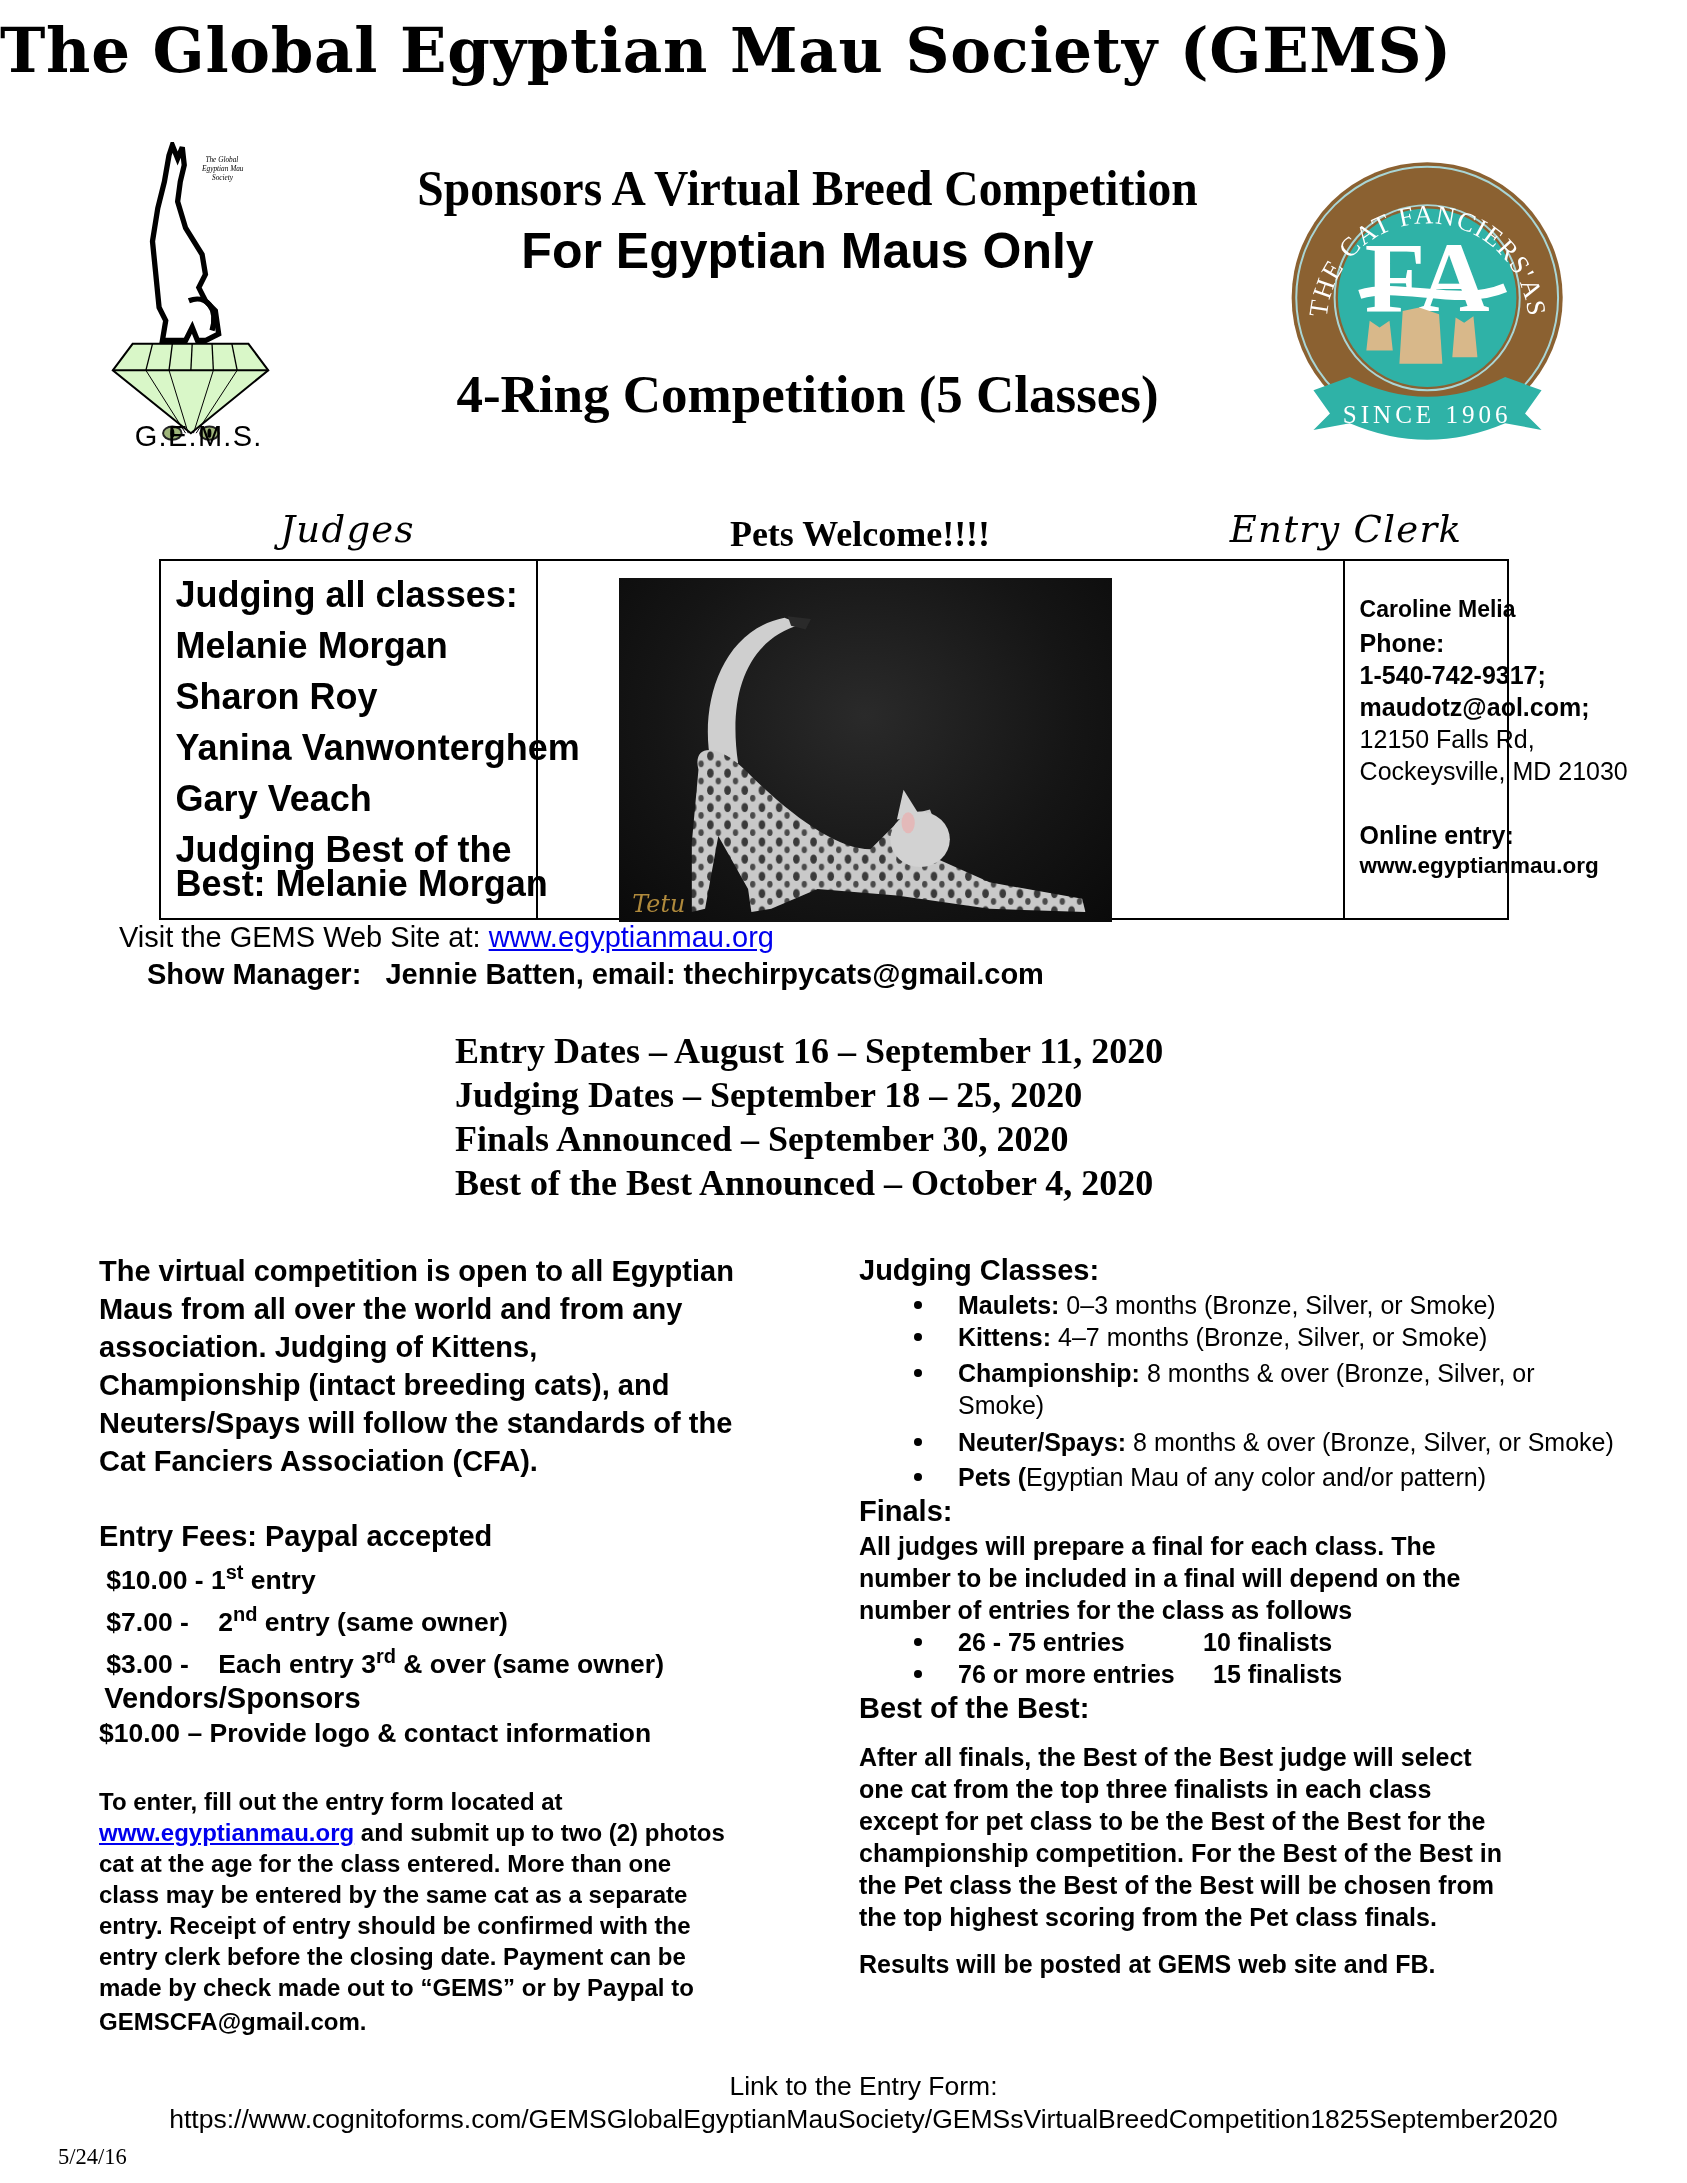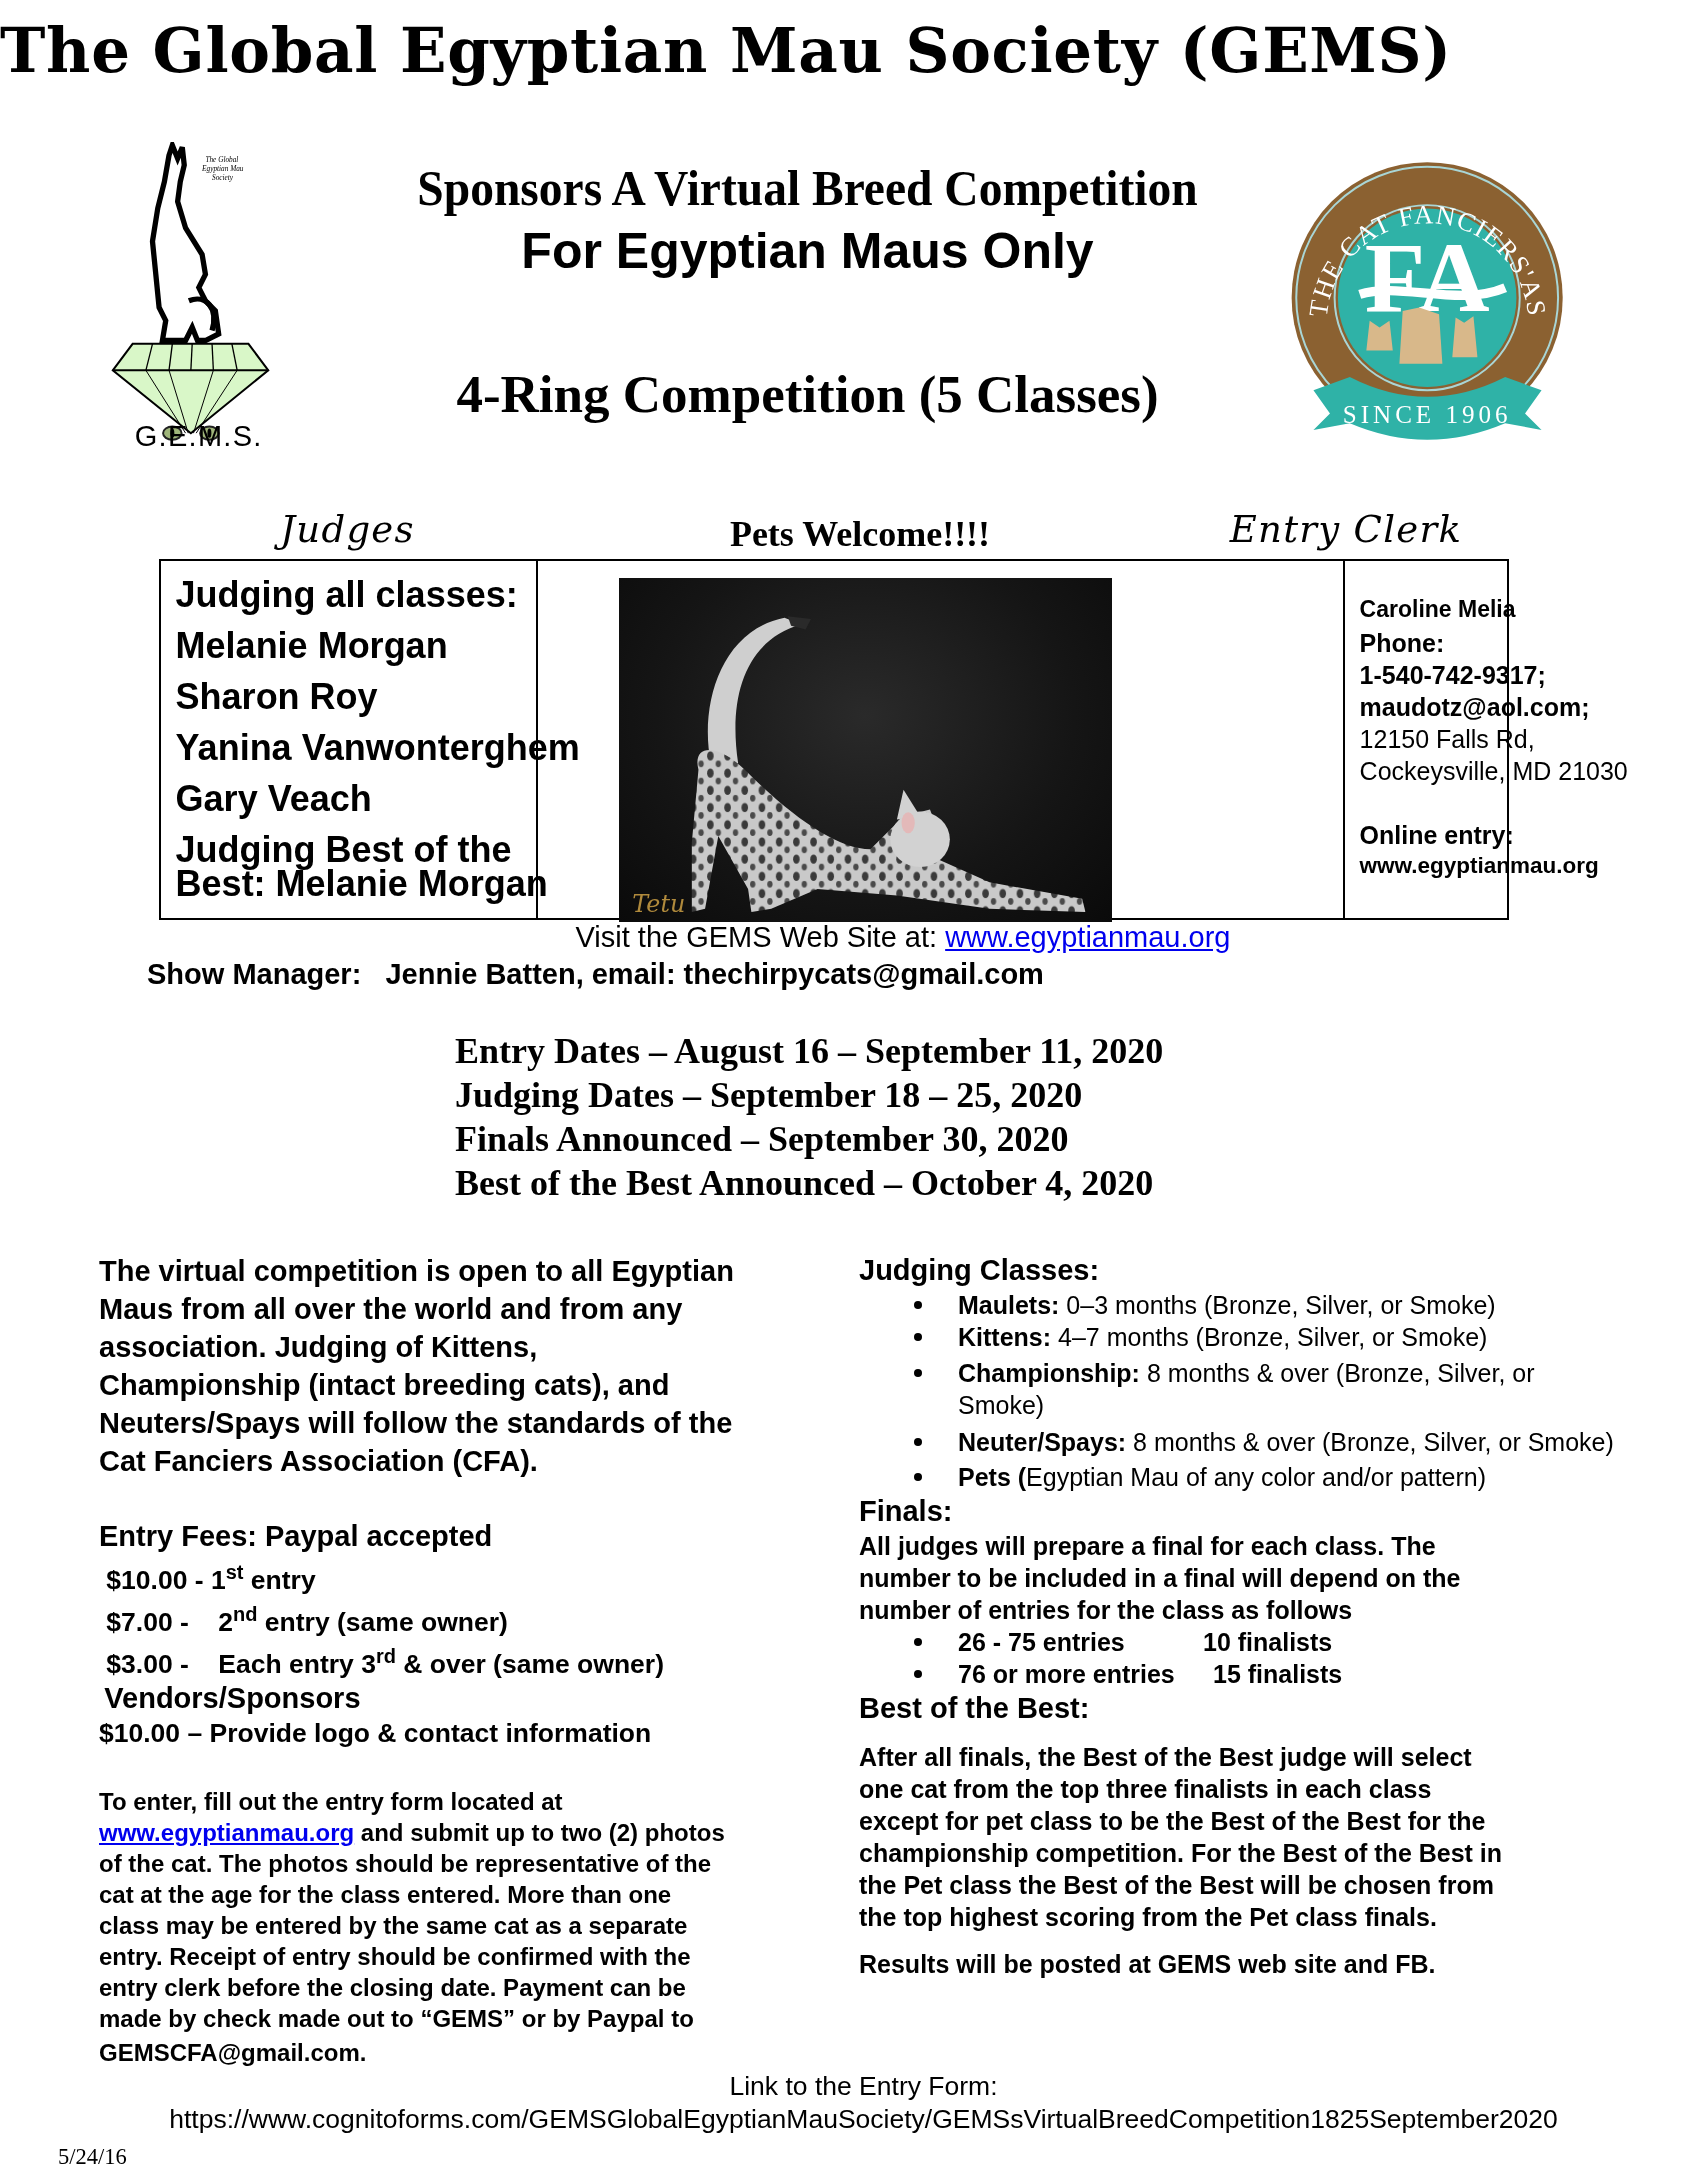--- a/index.html
+++ b/index.html
@@ -28,21 +28,21 @@
   .judge-line { font-weight: bold; font-size: 36px; line-height: 34px; margin-bottom: 17px; white-space: nowrap; }
   .judge-line.tight { margin-bottom: 0; }
 
   #cat-photo { position: absolute; left: 81px; top: 16.5px; width: 493px; height: 344px; background: radial-gradient(ellipse at 50% 40%, #2a2a2a 0%, #151515 60%, #0a0a0a 100%); overflow: hidden; }
 
   .clerk-bold { font-weight: bold; font-size: 25px; line-height: 32px; white-space: nowrap; }
   .clerk-name { font-size: 23px; line-height: 36px; }
   .clerk-reg { font-size: 25px; line-height: 32px; white-space: nowrap; }
   .clerk-small { font-weight: bold; font-size: 22.5px; line-height: 29px; white-space: nowrap; }
 
-  #visit-line { left: 0; width: 1687px; top: 921px; text-align: center; font-size: 29px; padding-left: 119px; box-sizing: border-box; }
+  #visit-line { left: 0; width: 1687px; top: 921px; text-align: left; font-size: 29px; padding-left: 119px; box-sizing: border-box; }
   #visit-line a { color: #0000ee; text-decoration: underline; }
   #manager-line { left: 147px; top: 958px; font-weight: bold; font-size: 29px; white-space: pre; }
 
   #dates { left: 455px; top: 1029px; font-family: "Liberation Serif", serif; font-weight: bold; font-size: 36px; line-height: 44px; }
 
   #left-col { left: 99px; top: 1252px; width: 748px; }
   .para-big { font-weight: bold; font-size: 29px; line-height: 38px; }
   .fees-title { font-weight: bold; font-size: 29px; line-height: 37px; margin-top: 38px; }
   .fee-line { font-weight: bold; font-size: 26.5px; line-height: 34px; white-space: pre; }
   .fee-line sup { font-size: 20px; }
@@ -203,21 +203,20 @@
   <div class="fees-title">Entry Fees:  Paypal accepted</div>
   <div class="fee-line"><span> $10.00 - 1</span><sup>st</sup><span> entry</span></div>
   <div class="fee-line"><span> $7.00 -    2</span><sup>nd</sup><span> entry (same owner)</span></div>
   <div class="fee-line"><span> $3.00 -    Each entry 3</span><sup>rd</sup><span> &amp; over (same owner)</span></div>
   <div class="vendors">Vendors/Sponsors</div>
   <div class="fee-line">$10.00 – Provide logo &amp; contact information</div>
 
   <div class="para-small">
     <div>To enter, fill out the entry form located at</div>
     <div><a href="#">www.egyptianmau.org</a><span> and submit up to two (2) photos</span></div>
-    <div>of the cat.  The photos should be representative of the</div>
     <div>cat at the age for the class entered.  More than one</div>
     <div>class may be entered by the same cat as a separate</div>
     <div>entry. Receipt of entry should be confirmed with the</div>
     <div>entry clerk before the closing date. Payment can be</div>
     <div>made by check made out to “GEMS” or by Paypal to</div>
     <div style="margin-top:2.6px">GEMSCFA@gmail.com.</div>
   </div>
 </div>
 
 <div id="right-col" class="abs">

